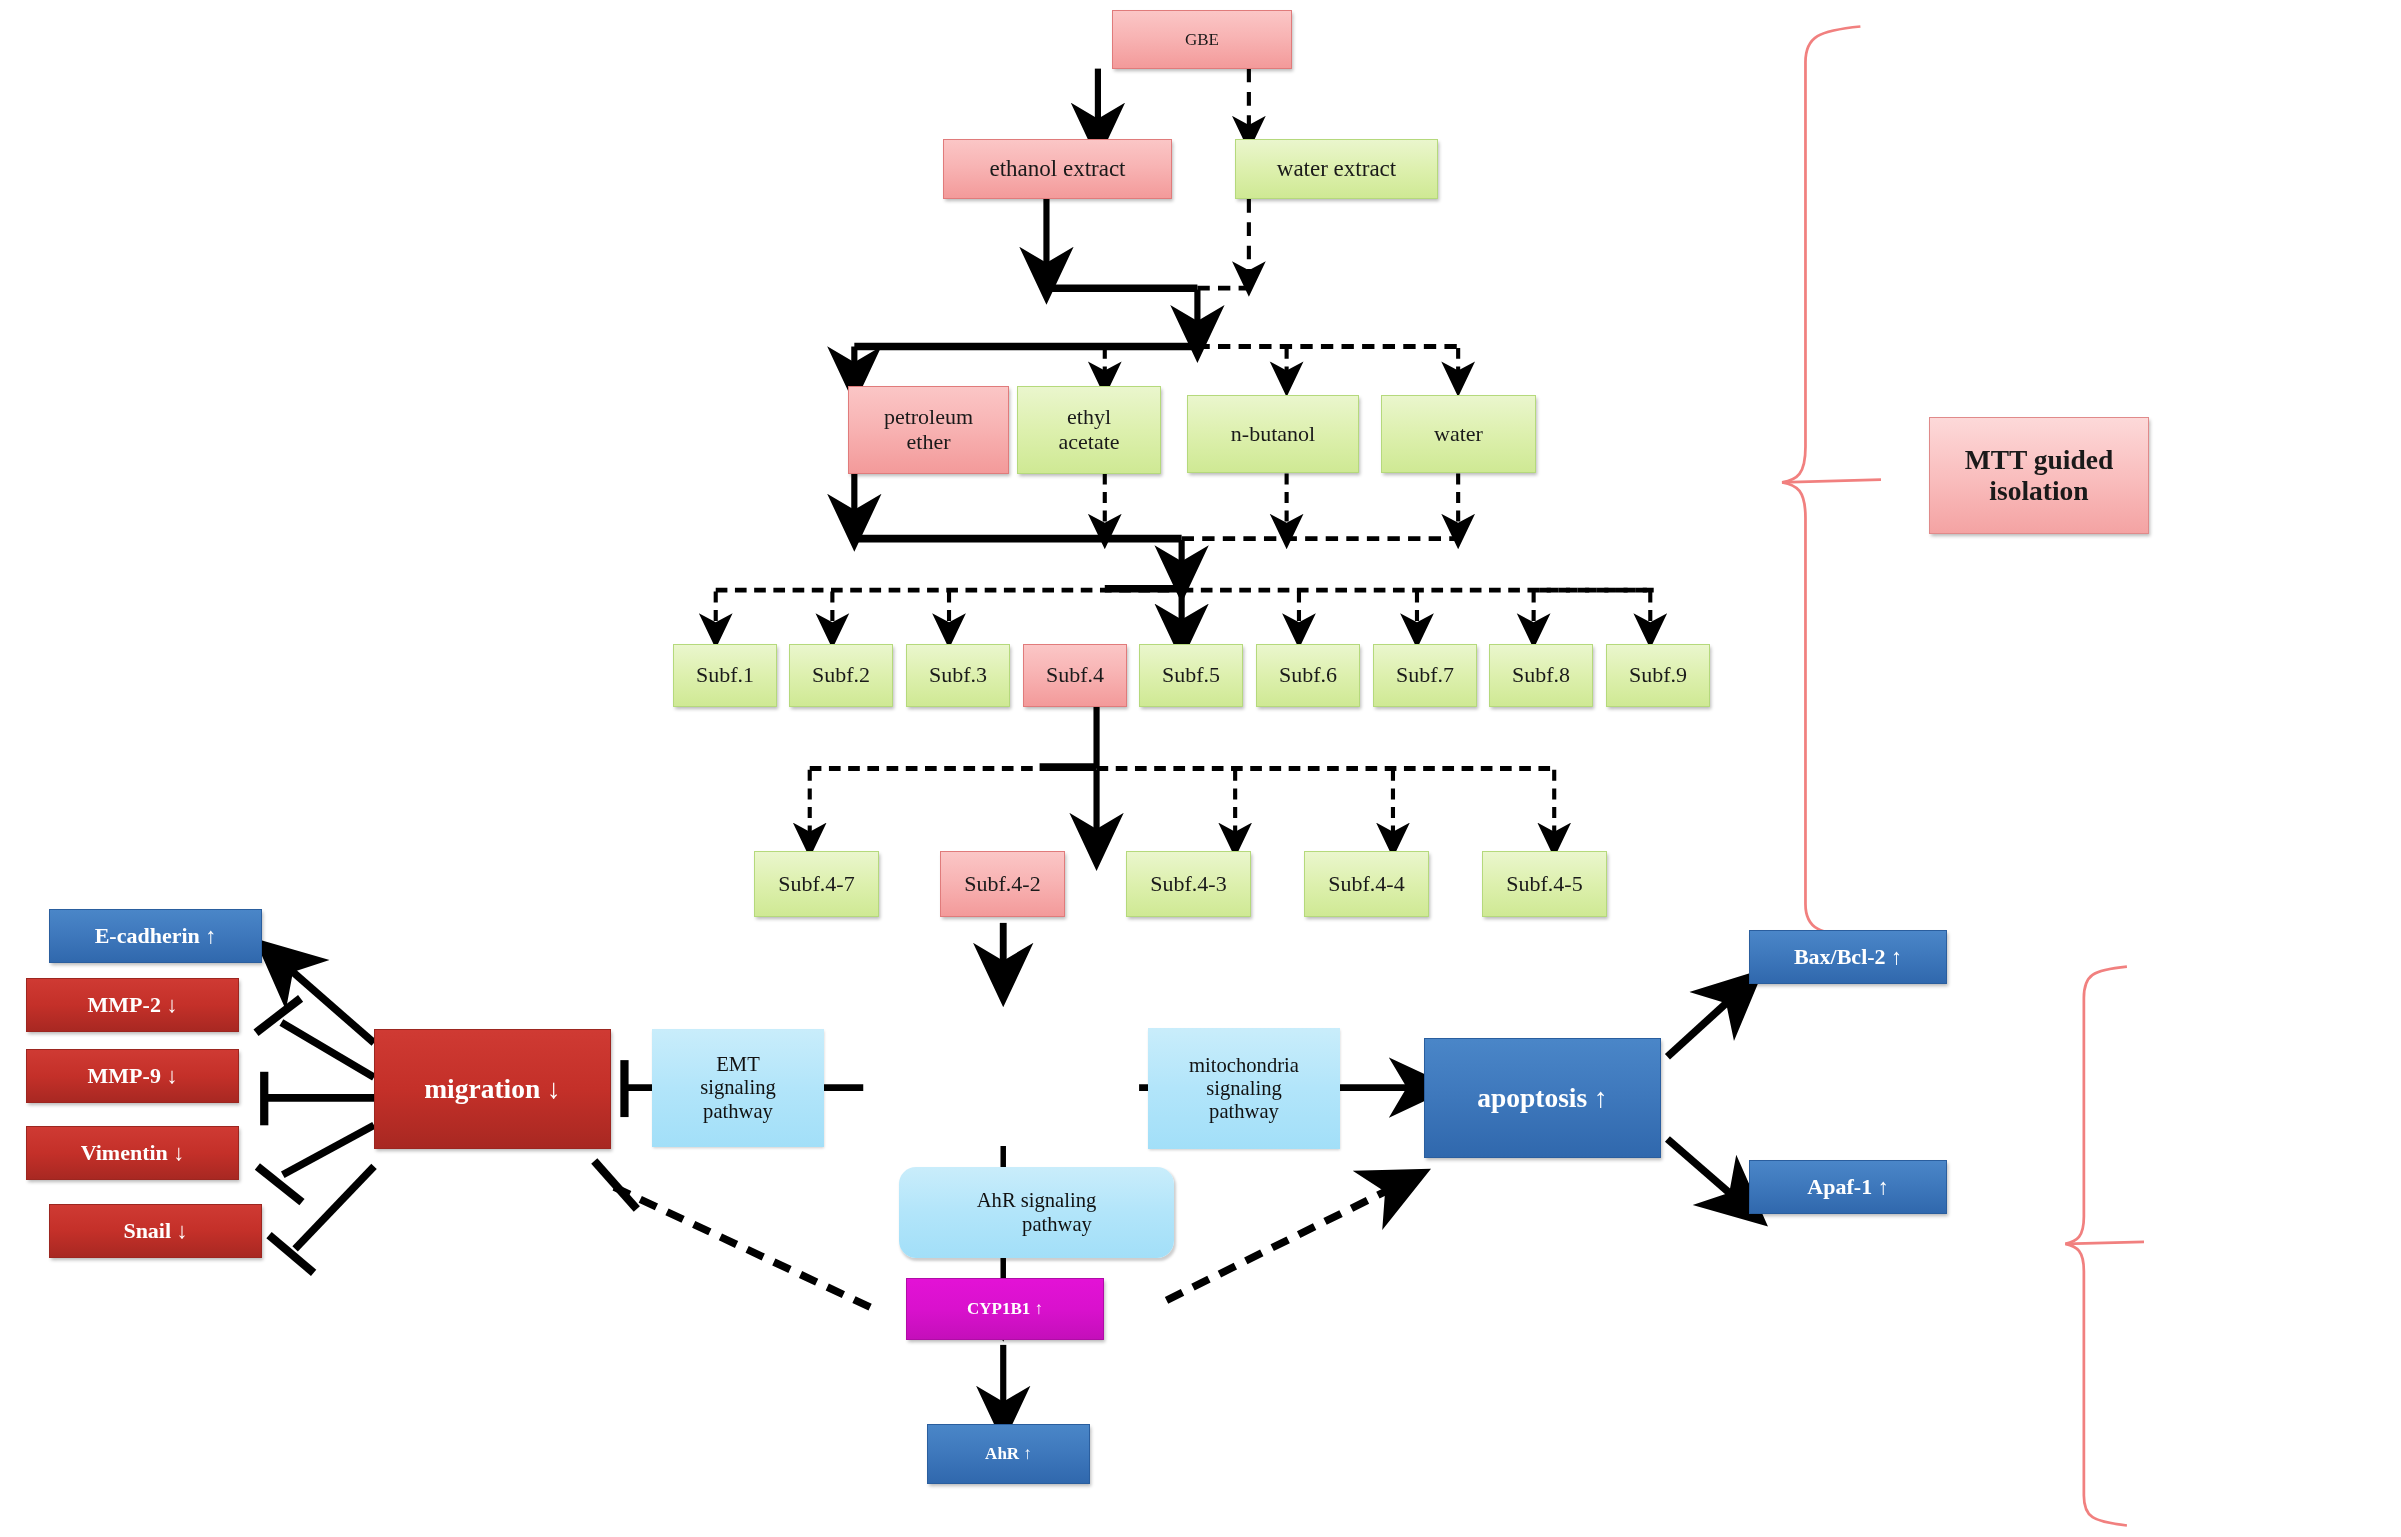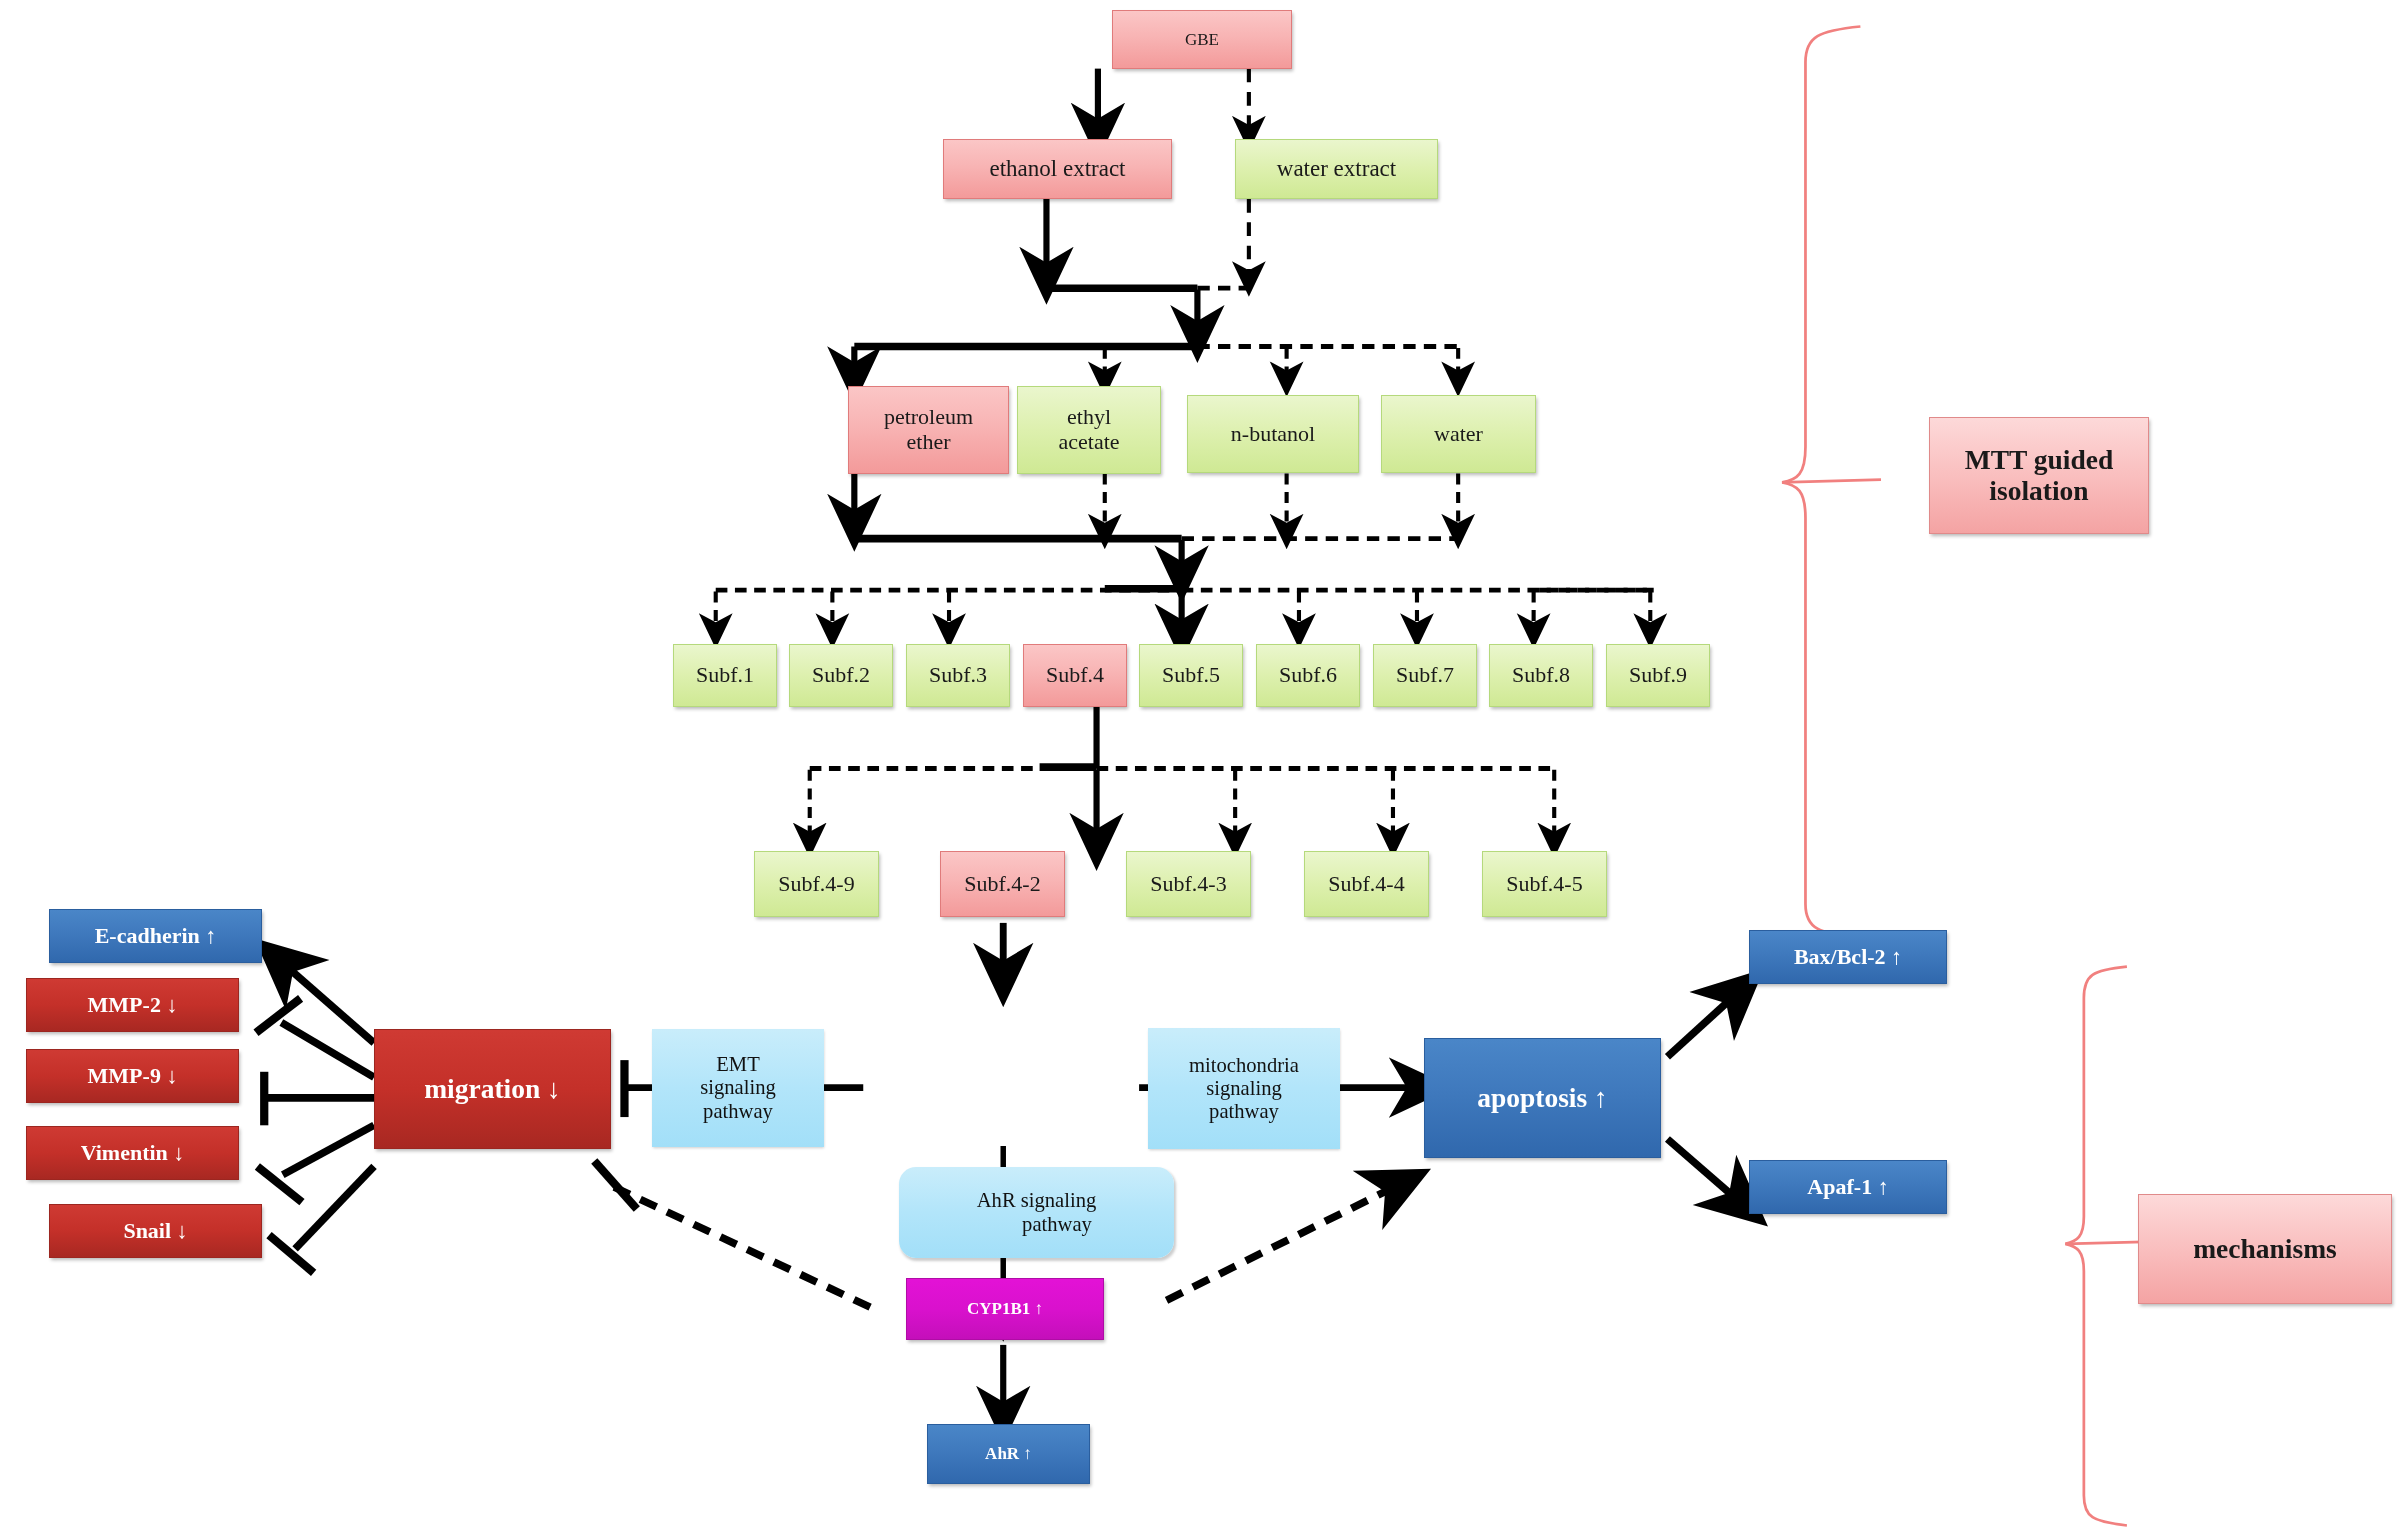--- a/index.html
+++ b/index.html
@@ -201,21 +201,21 @@
     <span>Subf.7</span>
   </div>
   <div class="box green serif t32" style="left:1489px;top:644px;width:104px;height:63px;">
     <span>Subf.8</span>
   </div>
   <div class="box green serif t32" style="left:1606px;top:644px;width:104px;height:63px;">
     <span>Subf.9</span>
   </div>
 
   <div class="box green serif t32" style="left:754px;top:851px;width:125px;height:66px;">
-    <span>Subf.4-9</span>
+    <span>Subf.4-7</span>
   </div>
   <div class="box pink serif t32" style="left:940px;top:851px;width:125px;height:66px;">
     <span>Subf.4-2</span>
   </div>
   <div class="box green serif t32" style="left:1126px;top:851px;width:125px;height:66px;">
     <span>Subf.4-3</span>
   </div>
   <div class="box green serif t32" style="left:1304px;top:851px;width:125px;height:66px;">
     <span>Subf.4-4</span>
   </div>
@@ -276,18 +276,15 @@
     <span>CYP1B1 ↑</span>
   </div>
   <div class="box blue serif t36" style="left:927px;top:1424px;width:163px;height:60px;">
     <span>AhR ↑</span>
   </div>
 
   <div class="box pink2 serif t40" style="left:1929px;top:417px;width:220px;height:117px;flex-direction:column;font-weight:bold;">
     <span>MTT guided</span>
     <span>isolation</span>
   </div>
-  <div class="box pink2 serif t40" style="left:2138px;top:1194px;width:254px;height:110px;font-weight:bold;">
-    <span>mechanisms</span>
-  </div>
 
 </div>
 
 
 </body></html>

